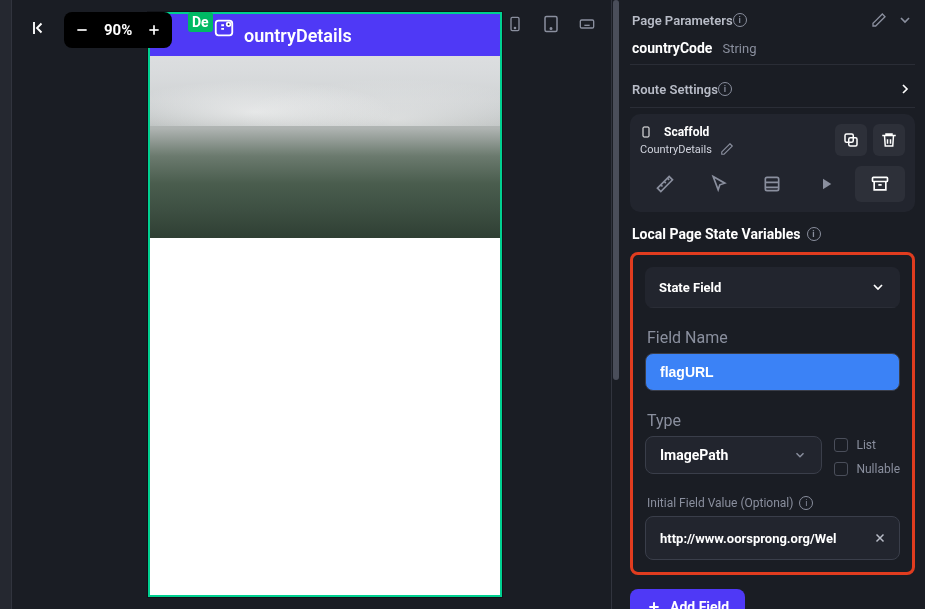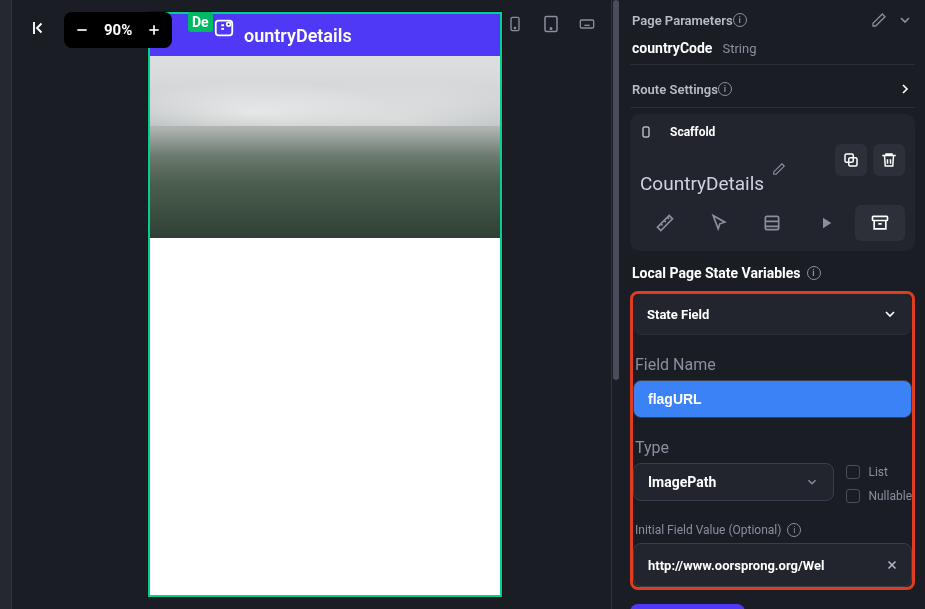--- a/index.html
+++ b/index.html
@@ -238,35 +238,34 @@
       justify-content: space-between;
     }
     .scaffold-left {
       display: flex;
       flex-direction: column;
       gap: 2px;
     }
     .scaffold-label {
       display: flex;
       align-items: center;
-      gap: 18px;
+      gap: 12px;
       font-size: 12px;
       font-weight: 700;
       color: #fff;
     }
     .scaffold-name-row {
       display: flex;
       align-items: center;
       gap: 8px;
     }
     .scaffold-name {
-      font-size: 19px;
+      font-size: 11px;
       color: #d0d3dd;
       font-weight: 400;
-      margin-top: 30px;
     }
     .icon-btn {
       width: 32px;
       height: 32px;
       background: #2d3039;
       border-radius: 6px;
       display: flex;
       align-items: center;
       justify-content: center;
       cursor: pointer;
@@ -294,21 +293,21 @@
       font-weight: 700;
       color: #fff;
       display: flex;
       align-items: center;
       gap: 6px;
       padding: 8px 2px 4px 2px;
     }
     .highlighted-box {
       border: 3px solid #e03c1f;
       border-radius: 8px;
-      padding: 0;
+      padding: 12px;
       display: flex;
       flex-direction: column;
       gap: 10px;
       justify-content: flex-end;
     }
     .state-field-card {
       background: #22252e;
       border-radius: 8px;
       overflow: hidden;
     }

